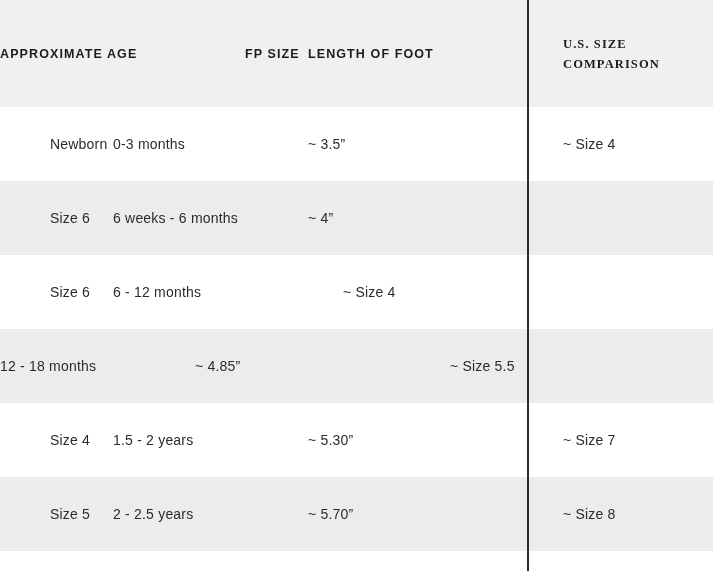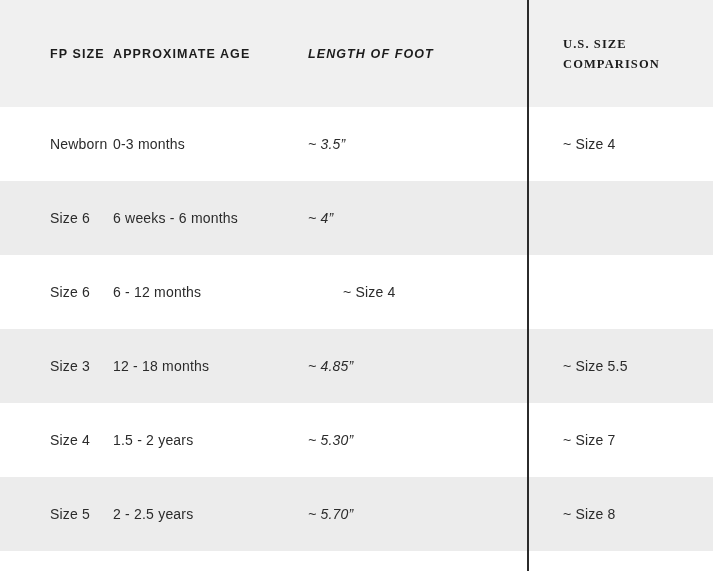--- a/index.html
+++ b/index.html
@@ -46,21 +46,21 @@
 
   .cell {
     box-sizing: border-box;
     display: flex;
     align-items: center;
     padding-left: 0;
   }
 
   .col-0 { width: 113px; padding-left: 50px; }
   .col-1 { width: 195px; }
-  .col-2 { width: 220px; font-style: italic; }
+  .col-2 { width: 220px; }
   .col-3 { width: 185px; padding-left: 35px; }
 
   .row.header .cell {
     align-items: center;
   }
 
   .header-text {
     font-size: 12.5px;
     font-weight: bold;
     letter-spacing: 1.1px;
@@ -110,26 +110,26 @@
 </head>
 <body>
 
 <div class="size-table">
 
   <div class="highlight-col"></div>
 
   <div class="rows-wrap">
 
     <div class="row header">
+      <div class="cell col-1">
+        <span class="header-text">APPROXIMATE AGE</span>
+      </div>
       <div class="cell col-0">
         <span class="header-text">FP SIZE</span>
       </div>
-      <div class="cell col-1">
-        <span class="header-text">APPROXIMATE AGE</span>
-      </div>
       <div class="cell col-2">
         <span class="header-text">LENGTH OF FOOT</span>
       </div>
       <div class="cell col-3">
         <span class="header-text">U.S. SIZE COMPARISON</span>
       </div>
     </div>
 
     <div class="row body-row shade-light">
       <div class="cell col-0">
@@ -164,23 +164,20 @@
       </div>
       <div class="cell col-1">
         <span class="cell-text">6 - 12 months</span>
       </div>
       <div class="cell col-3">
         <span class="cell-text">~ Size 4</span>
       </div>
     </div>
 
     <div class="row body-row shade-dark">
-      <div class="cell col-0">
-        <span class="cell-text">Size 3</span>
-      </div>
       <div class="cell col-1">
         <span class="cell-text">12 - 18 months</span>
       </div>
       <div class="cell col-2">
         <span class="cell-text">~ 4.85”</span>
       </div>
       <div class="cell col-3">
         <span class="cell-text">~ Size 5.5</span>
       </div>
     </div>

